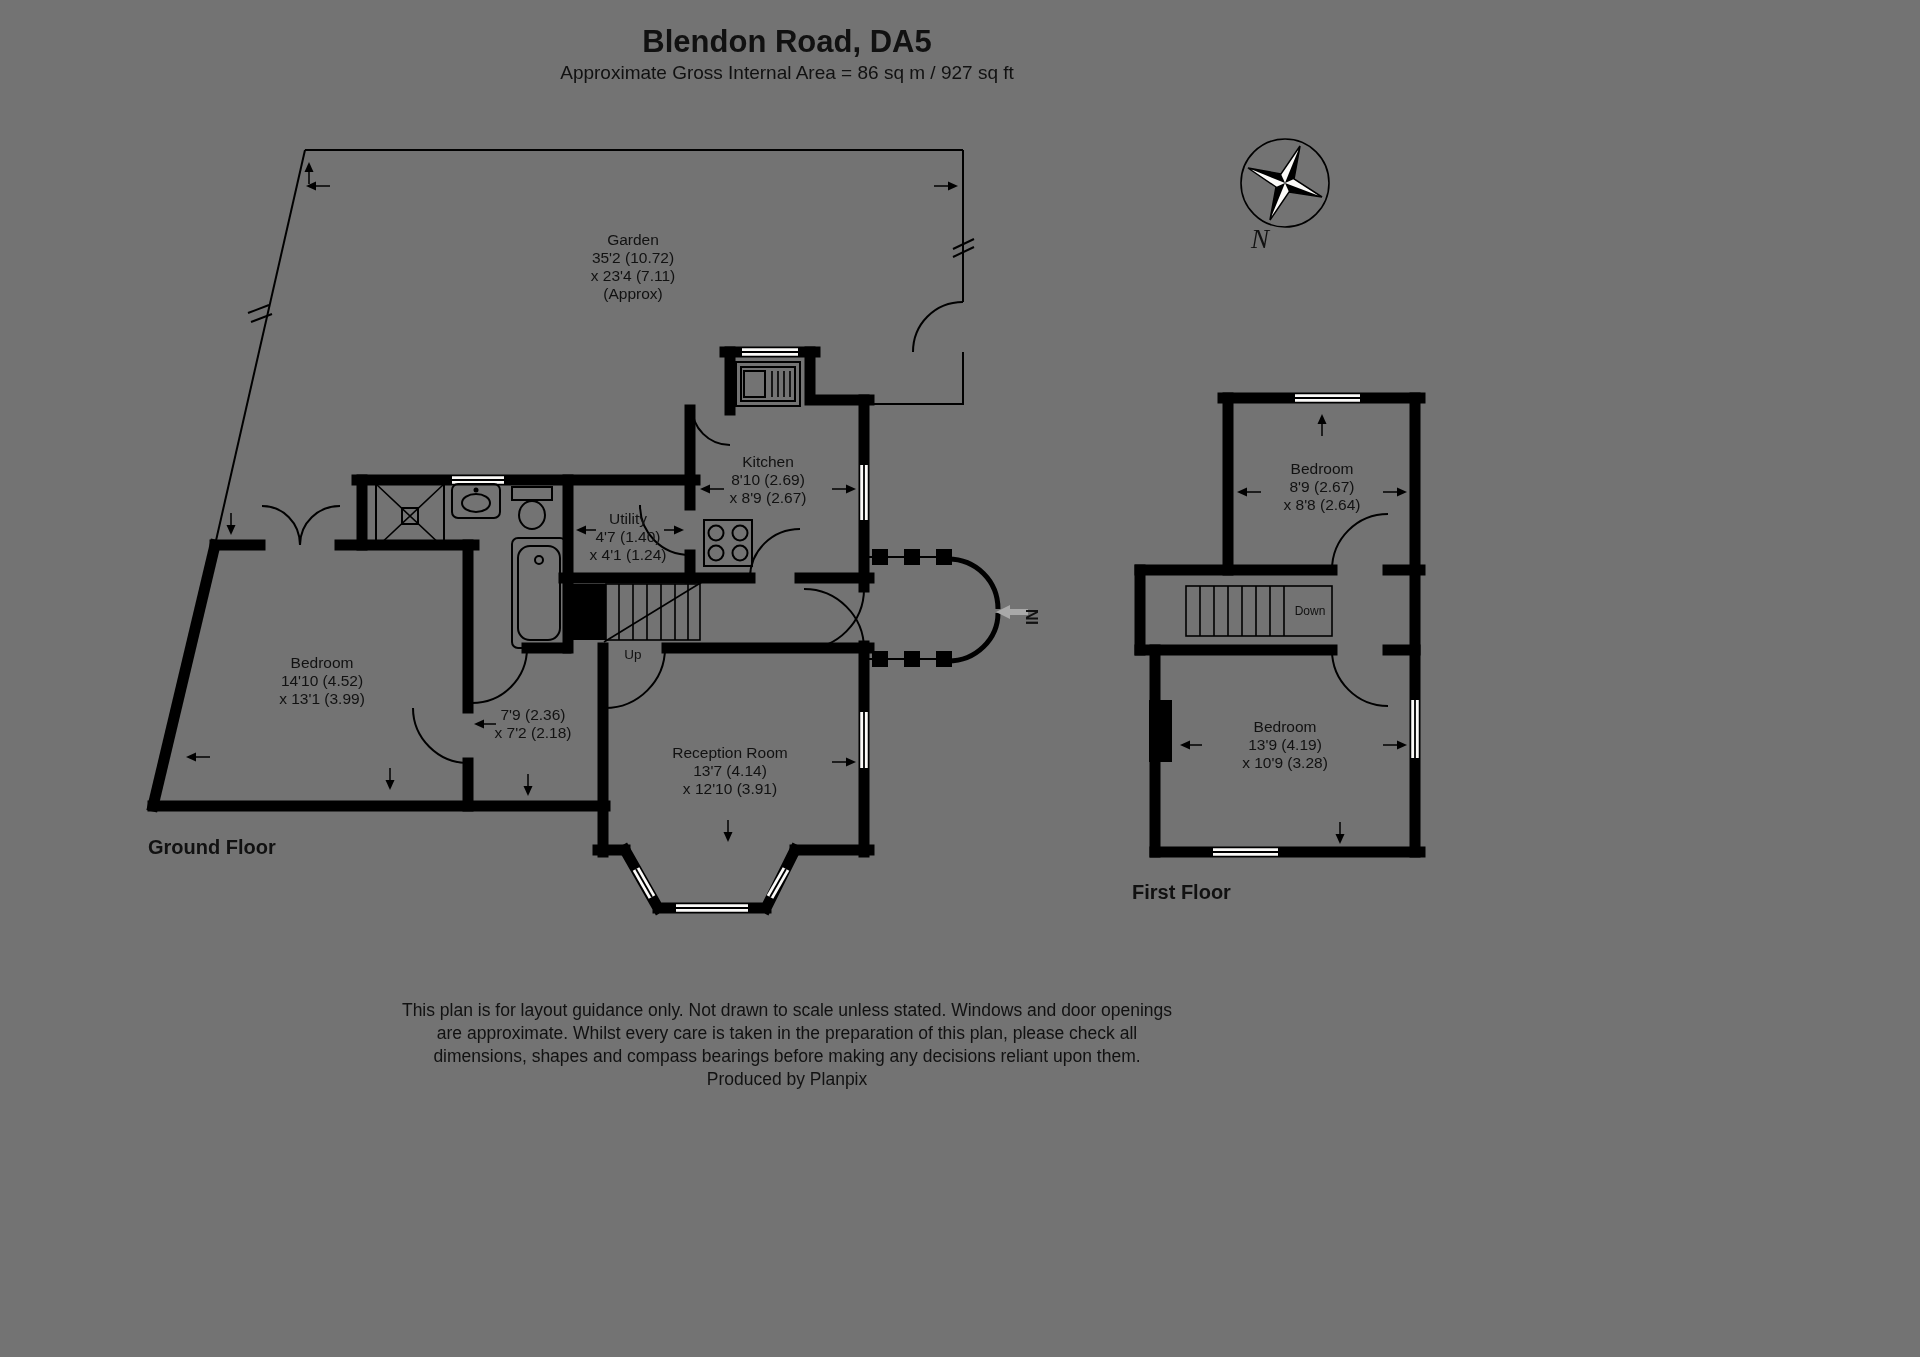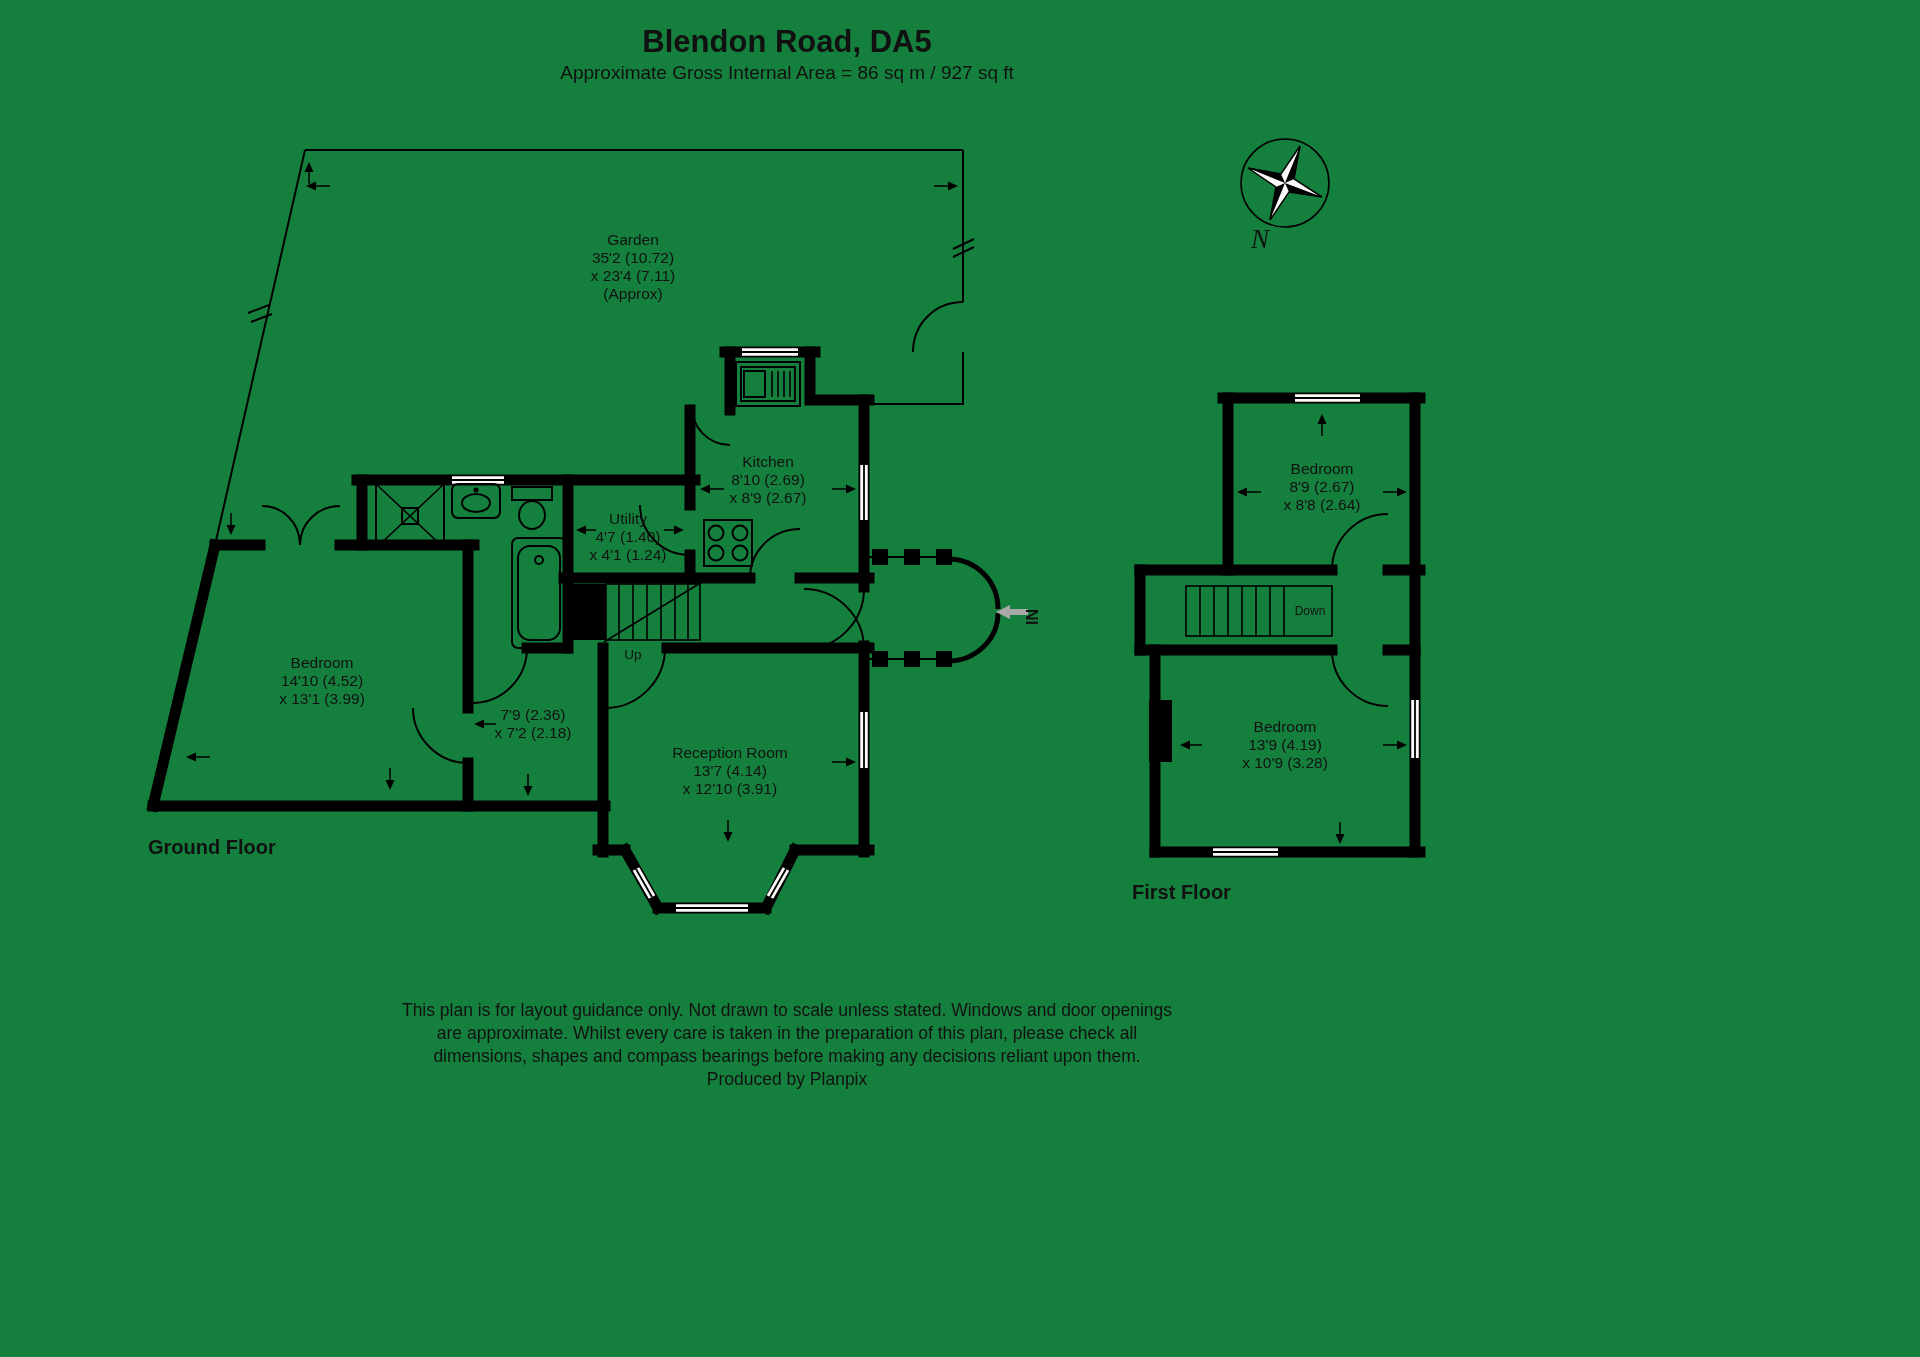--- a/index.html
+++ b/index.html
@@ -1,16 +1,16 @@
 <!DOCTYPE html>
 <html><head>
 <meta charset="utf-8">
 <style>
   html,body{margin:0;padding:0;background:#fbfaf8;}
-  .page{width:1920px;height:1357px;position:relative;background:#15803d;
+  .page{width:1920px;height:1357px;position:relative;background:#737373;
         font-family:"Liberation Sans",sans-serif;}
   svg{display:block;}
   .wall{stroke:#000;stroke-width:11;fill:none;stroke-linecap:square;}
   .thin{stroke:#000;stroke-width:2;fill:none;}
   .thin15{stroke:#000;stroke-width:1.6;fill:none;}
   .winw{stroke:#fbfaf8;stroke-width:7.5;fill:none;stroke-linecap:butt;}
   .wink{stroke:#000;stroke-width:1.8;fill:none;stroke-linecap:butt;}
   .fix{stroke:#000;stroke-width:2;fill:none;}
   .lbl{font-size:15.5px;fill:#111;text-anchor:middle;font-family:"Liberation Sans",sans-serif;}
   .small{font-size:13.5px;fill:#111;text-anchor:middle;font-family:"Liberation Sans",sans-serif;}

